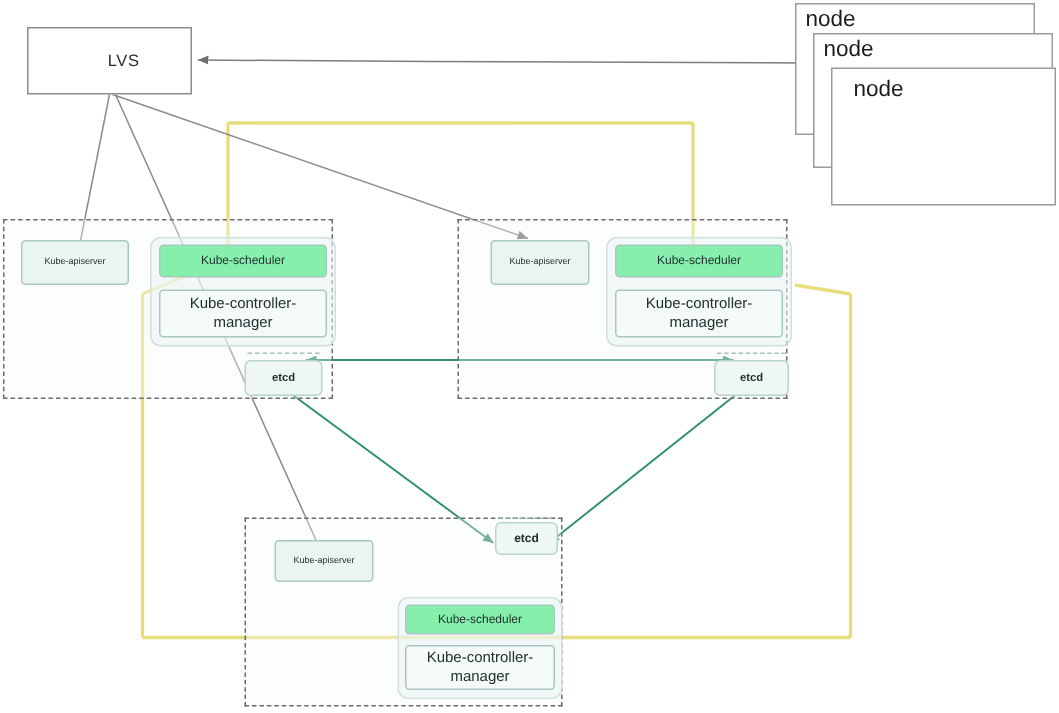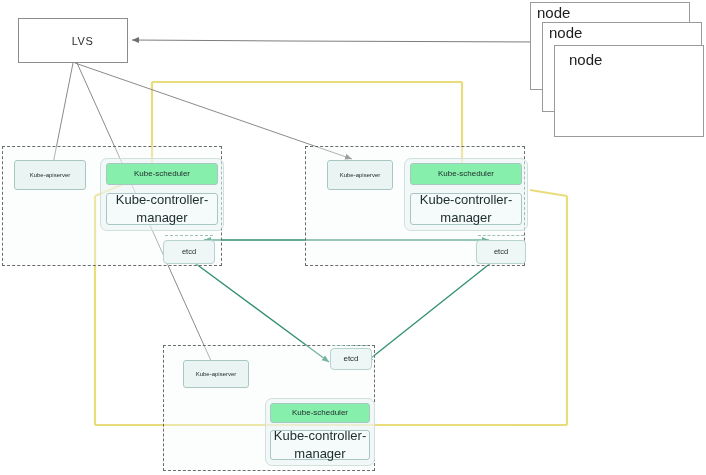--- a/index.html
+++ b/index.html
@@ -40,24 +40,25 @@
   }
   
   .comp{
     border:1px solid #a9c7c2;border-radius:3px;
     background:#eef6f5;
     font-size:7px;color:#20302e;line-height:1.35;
     padding:1px 2px;
   }
   .comp.api{font-size:6px;background:#eaf4f2;}
   .comp.sched{font-size:8px;background:#86efac;}
-  .comp.ctrl{font-size:13px;background:#f4fbfa;}
+  .comp.ctrl{font-size:10px;background:#f4fbfa;}
   .comp.etcd{
     font-size:7.5px;background:#eef7f5;border:1px solid #b7d3ce;
     border-radius:4px;
+    font-weight:bold;
   }
   .comp.etcd-lg{font-size:8px;}
   
   .etcd-cap{
     position:absolute;border-top:1px dashed #8fb7b0;opacity:.85;
   }
 </style>
 </head>
 <body>
 

